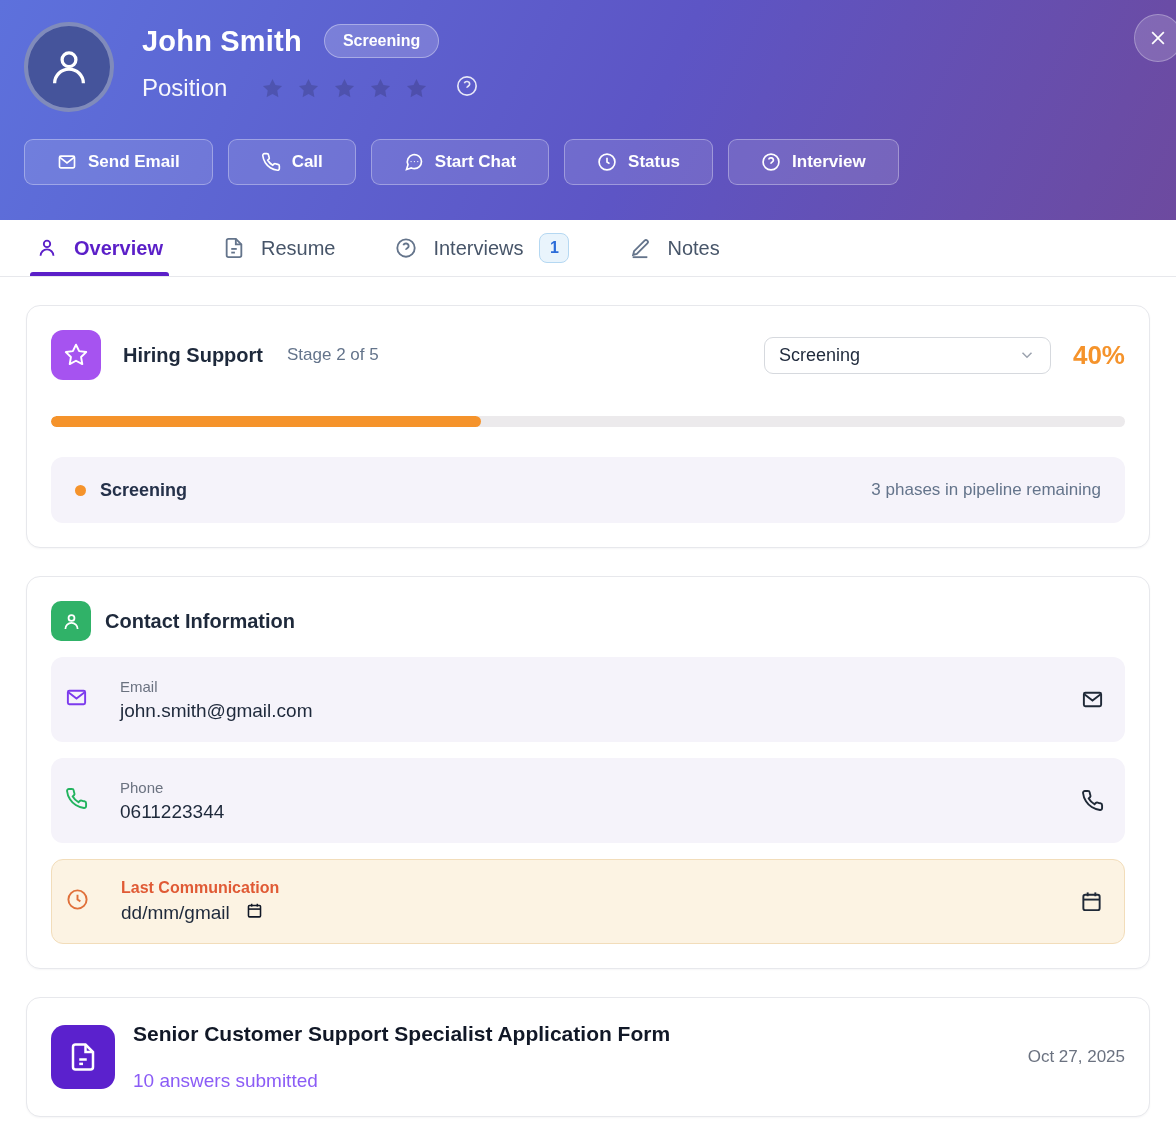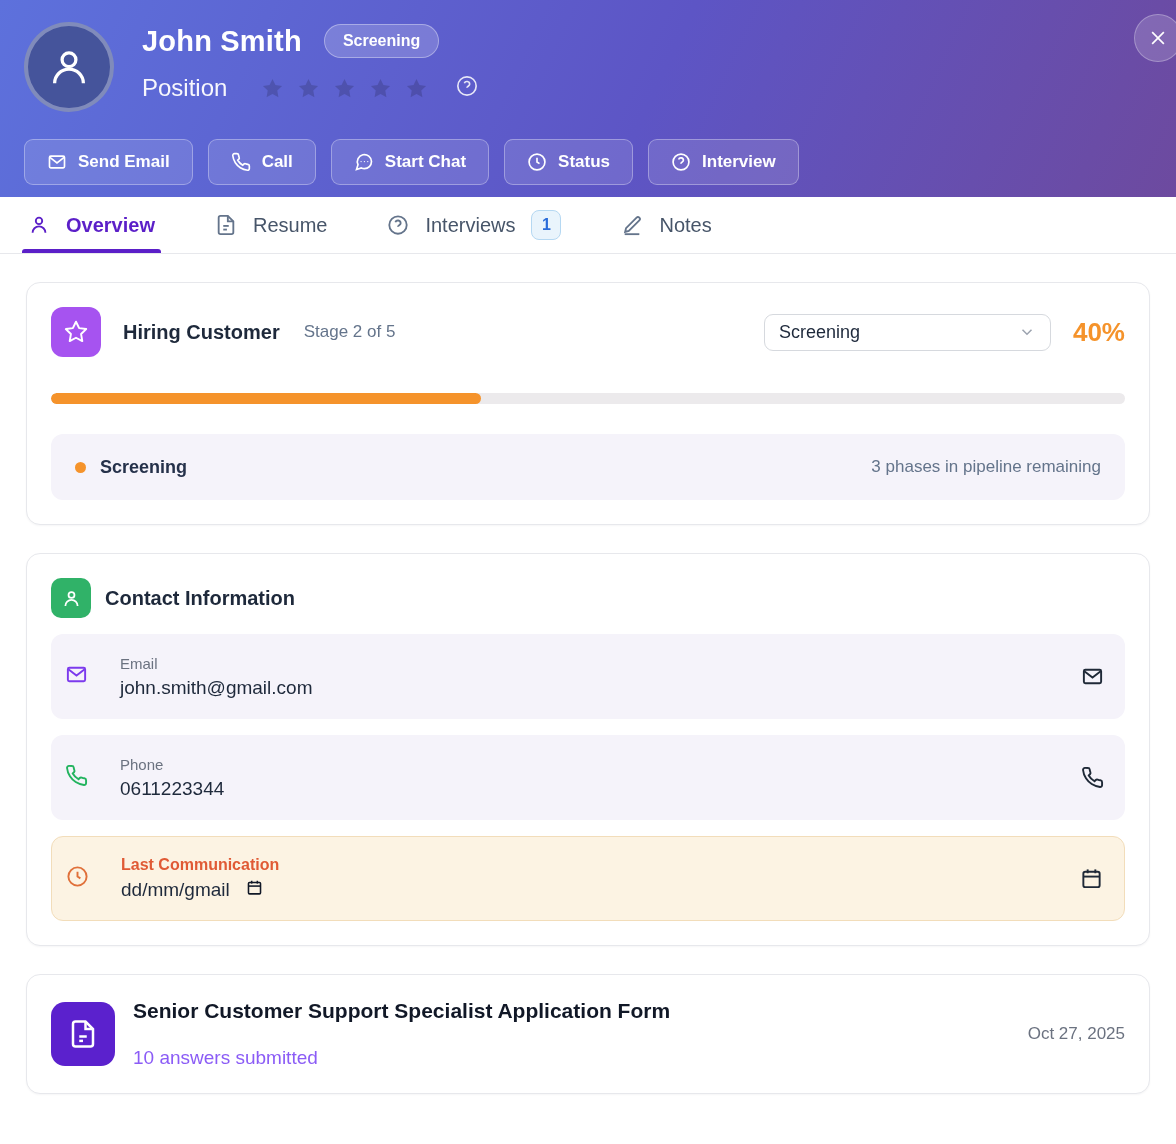--- a/index.html
+++ b/index.html
@@ -1,49 +1,49 @@
 <!DOCTYPE html>
 <html><head>
 <meta charset="utf-8">
 <style>
   * { margin:0; padding:0; box-sizing:border-box; }
   html,body { width:1176px; height:1144px; overflow:hidden; background:#fff;
     font-family:"Liberation Sans", sans-serif; }
 
   
-  .hero { position:relative; height:197px; padding:22px 28px 0 24px;
+  .hero { position:relative; height:220px; padding:22px 28px 0 24px;
     background:linear-gradient(115deg,#5d71dc 0%,#5d55c5 55%,#6d4a9f 100%); color:#fff; }
   .hero-top { display:flex; align-items:flex-start; }
   .avatar { width:90px; height:90px; border-radius:50%; background:#45549b;
     border:4px solid rgba(255,255,255,0.32); display:flex; align-items:center; justify-content:center; flex:0 0 auto; }
   .avatar svg { width:46px; height:46px; stroke:#fff; }
   .hero-info { margin-left:28px; padding-top:2px; }
   .name-row { display:flex; align-items:center; gap:22px; }
   .cand-name { font-size:29px; font-weight:bold; letter-spacing:0.2px; }
   .pill { background:rgba(255,255,255,0.18); border:1px solid rgba(255,255,255,0.35);
     border-radius:999px; padding:7px 18px; font-size:16px; font-weight:bold; }
   .pos-row { display:flex; align-items:center; margin-top:16px; gap:12px; }
   .pos-label { font-size:24px; color:rgba(255,255,255,0.95); margin-right:22px; }
   .stars { display:flex; gap:13px; }
   .stars svg { width:23px; height:23px; fill:rgba(0,0,0,0.16); }
   .help-faint { margin-left:16px; }
   .help-faint svg { width:22px; height:22px; stroke:rgba(255,255,255,0.85); }
   .hero-actions { display:flex; gap:15px; margin-top:27px; }
-  .hbtn { display:flex; align-items:center; gap:11px; padding:12px 22px;
+  .hbtn { display:flex; align-items:center; gap:11px; padding:12px 32px;
     background:rgba(255,255,255,0.12); border:1px solid rgba(255,255,255,0.32);
     border-radius:9px; color:#fff; font-size:17px; font-weight:bold; cursor:pointer;
     font-family:"Liberation Sans", sans-serif; }
   .hbtn svg { width:20px; height:20px; stroke:#fff; }
   .close-btn { position:absolute; top:14px; right:-6px; width:48px; height:48px; border-radius:50%;
     background:rgba(255,255,255,0.16); border:1px solid rgba(255,255,255,0.28);
     display:flex; align-items:center; justify-content:center; cursor:pointer; }
   .close-btn svg { width:20px; height:20px; stroke:#fff; }
 
   
-  .tabbar { height:57px; display:flex; align-items:stretch; padding:0 28px;
+  .tabbar { height:57px; display:flex; align-items:stretch; padding:0 36px;
     border-bottom:1px solid #e7e8ec; background:#fff; }
   .tab { display:flex; align-items:center; gap:16px; margin-right:60px; position:relative;
     color:#475569; font-size:20px; cursor:pointer; }
   .tab svg { width:22px; height:22px; stroke:#64748b; }
   .tab.active { color:#5b1fc8; font-weight:bold; }
   .tab.active svg { stroke:#5b1fc8; }
   .tab.active::after { content:""; position:absolute; left:-6px; right:-6px; bottom:0;
     height:4px; background:#5b1fc8; border-radius:3px 3px 0 0; }
   .tab-badge { min-width:30px; height:30px; display:flex; align-items:center; justify-content:center;
     background:#e9f4fc; border:1px solid #b5d8f2; border-radius:8px; color:#2b6cd9;
@@ -229,21 +229,21 @@
   </div>
 </div>
 
 <div class="card">
   <div class="hp-head">
     <div class="sq-icon hp-icon">
       <svg viewBox="0 0 24 24" stroke-width="1.8">
           <polygon points="12 2.5 14.9 8.4 21.4 9.3 16.7 13.9 17.8 20.4 12 17.3 6.2 20.4 7.3 13.9 2.6 9.3 9.1 8.4" stroke-linejoin="round"></polygon>
         </svg>
     </div>
-    <span class="hp-title">Hiring Customer</span>
+    <span class="hp-title">Hiring Support</span>
     <span class="hp-stage">Stage 2 of 5</span>
     <div class="stage-select">
       <span>Screening</span>
       <svg viewBox="0 0 24 24" fill="none" stroke-width="2">
           <polyline points="6 9 12 15 18 9"></polyline>
         </svg>
     </div>
     <span class="hp-pct">40%</span>
   </div>
   <div class="track">

